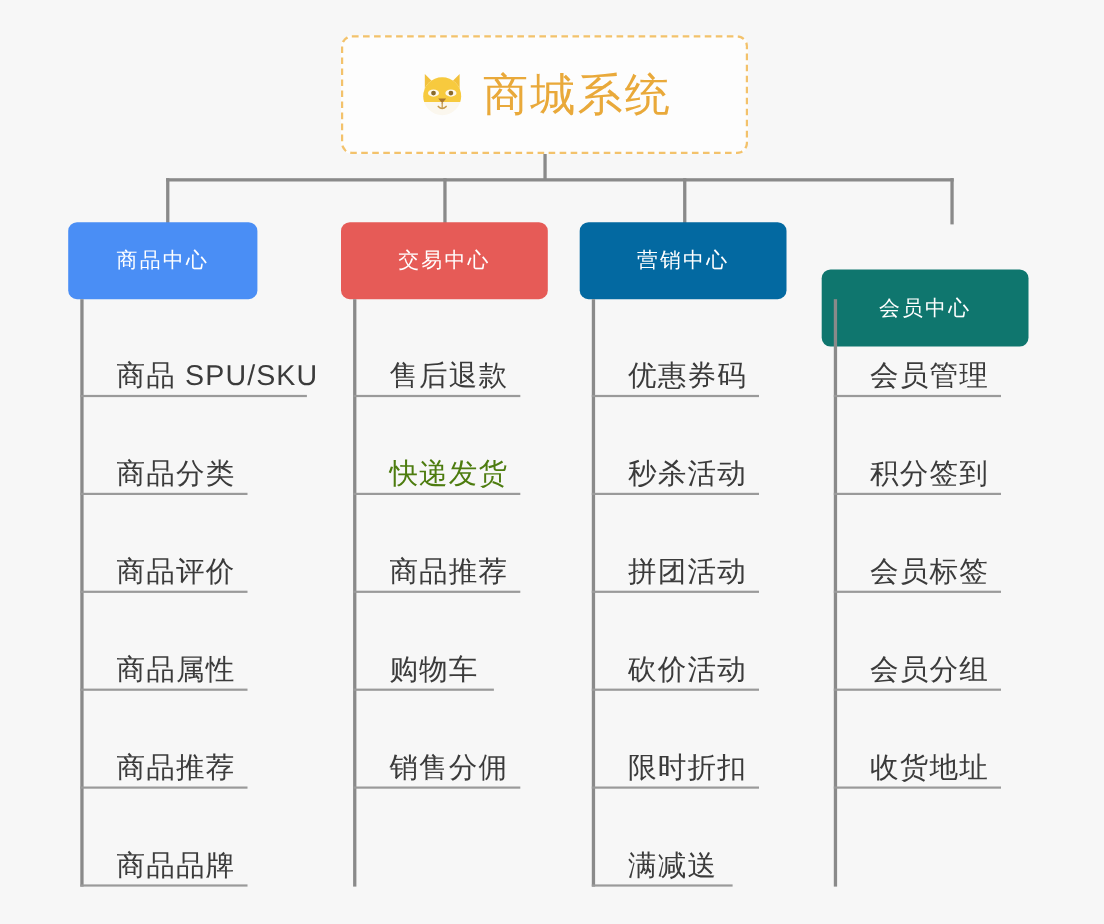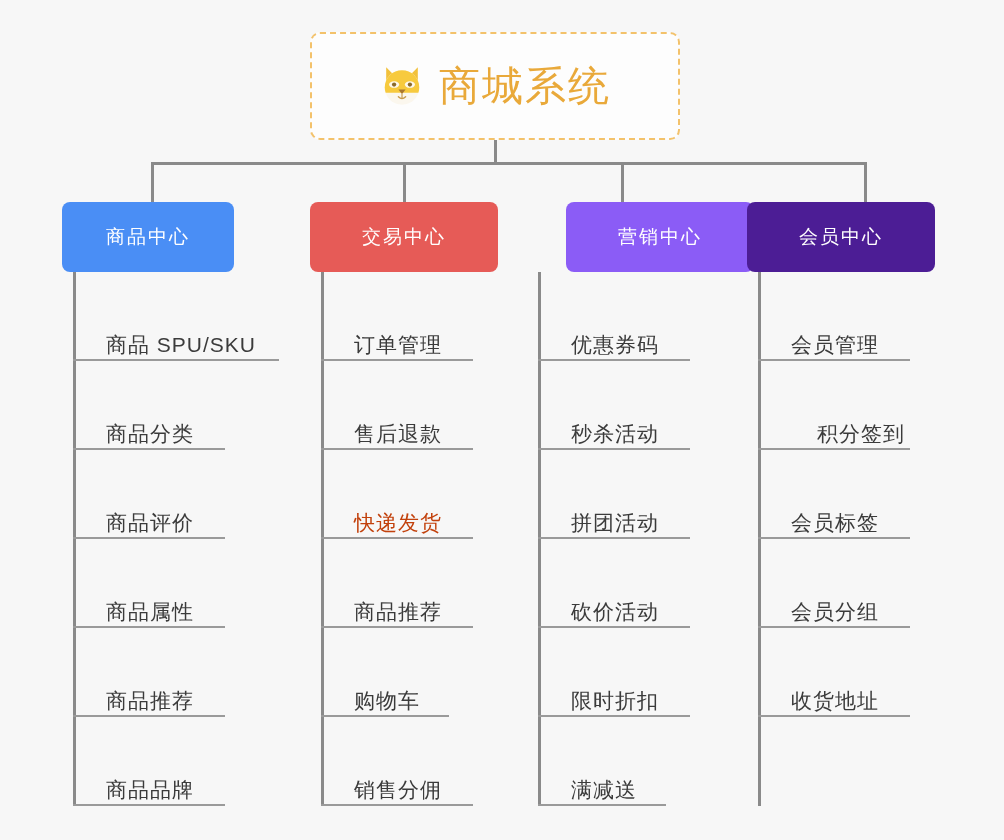--- a/index.html
+++ b/index.html
@@ -92,21 +92,21 @@
   .leaf {
     position: relative;
     height: 89px;
     box-sizing: border-box;
     display: flex;
     align-items: flex-end;
     padding-left: 33px;
     padding-bottom: 5px;
   }
   .leaf-label {
-    font-size: 21px;
+    font-size: 26px;
     color: #3b3b3b;
     letter-spacing: 1px;
     line-height: 1.1;
     white-space: nowrap;
   }
   .leaf-rule {
     position: absolute;
     left: 0;
     bottom: 0;
     height: 2px;
@@ -175,48 +175,44 @@
       </div>
   </div>
 
   <div class="column" style="left:310px;">
     <div class="cat-header" style="background: rgb(230, 91, 87); width: 188px;">
         <span>交易中心</span>
       </div>
     <div class="spine" style="height: 534px; background: rgb(138, 138, 138);"></div>
     <div class="leaf-list">
         <div class="leaf">
-          <span class="leaf-label" style="color: rgb(59, 59, 59);">订单管理</span>
-          <div class="leaf-rule" style="width: 152px; background: rgb(154, 154, 154);"></div>
-        </div>
-        <div class="leaf">
           <span class="leaf-label" style="color: rgb(59, 59, 59);">售后退款</span>
           <div class="leaf-rule" style="width: 152px; background: rgb(154, 154, 154);"></div>
         </div>
         <div class="leaf">
-          <span class="leaf-label" style="color: #c2410c;">快递发货</span>
+          <span class="leaf-label" style="color: #4d7c0f;">快递发货</span>
           <div class="leaf-rule" style="width: 152px; background: rgb(154, 154, 154);"></div>
         </div>
         <div class="leaf">
           <span class="leaf-label" style="color: rgb(59, 59, 59);">商品推荐</span>
           <div class="leaf-rule" style="width: 152px; background: rgb(154, 154, 154);"></div>
         </div>
         <div class="leaf">
           <span class="leaf-label" style="color: rgb(59, 59, 59);">购物车</span>
           <div class="leaf-rule" style="width: 128px; background: rgb(154, 154, 154);"></div>
         </div>
         <div class="leaf">
           <span class="leaf-label" style="color: rgb(59, 59, 59);">销售分佣</span>
           <div class="leaf-rule" style="width: 152px; background: rgb(154, 154, 154);"></div>
         </div>
       </div>
   </div>
 
   <div class="column" style="left:527px;">
-    <div class="cat-header" style="background: #8b5cf6; width: 188px; margin-left: 39px;">
+    <div class="cat-header" style="background: #0369a1; width: 188px;">
         <span>营销中心</span>
       </div>
     <div class="spine" style="height: 534px; background: rgb(138, 138, 138);"></div>
     <div class="leaf-list">
         <div class="leaf">
           <span class="leaf-label" style="color: rgb(59, 59, 59);">优惠券码</span>
           <div class="leaf-rule" style="width: 152px; background: rgb(154, 154, 154);"></div>
         </div>
         <div class="leaf">
           <span class="leaf-label" style="color: rgb(59, 59, 59);">秒杀活动</span>
@@ -235,31 +231,31 @@
           <div class="leaf-rule" style="width: 152px; background: rgb(154, 154, 154);"></div>
         </div>
         <div class="leaf">
           <span class="leaf-label" style="color: rgb(59, 59, 59);">满减送</span>
           <div class="leaf-rule" style="width: 128px; background: rgb(154, 154, 154);"></div>
         </div>
       </div>
   </div>
 
   <div class="column" style="left:747px;">
-    <div class="cat-header" style="background: #4c1d95; width: 188px;">
+    <div class="cat-header" style="background: #0f766e; width: 188px; margin-top: 43px;">
         <span>会员中心</span>
       </div>
     <div class="spine" style="height: 534px; background: rgb(138, 138, 138);"></div>
     <div class="leaf-list">
         <div class="leaf">
           <span class="leaf-label" style="color: rgb(59, 59, 59);">会员管理</span>
           <div class="leaf-rule" style="width: 152px; background: rgb(154, 154, 154);"></div>
         </div>
         <div class="leaf">
-          <span class="leaf-label" style="color: rgb(59, 59, 59); margin-left: 26px;">积分签到</span>
+          <span class="leaf-label" style="color: rgb(59, 59, 59);">积分签到</span>
           <div class="leaf-rule" style="width: 152px; background: rgb(154, 154, 154);"></div>
         </div>
         <div class="leaf">
           <span class="leaf-label" style="color: rgb(59, 59, 59);">会员标签</span>
           <div class="leaf-rule" style="width: 152px; background: rgb(154, 154, 154);"></div>
         </div>
         <div class="leaf">
           <span class="leaf-label" style="color: rgb(59, 59, 59);">会员分组</span>
           <div class="leaf-rule" style="width: 152px; background: rgb(154, 154, 154);"></div>
         </div>

